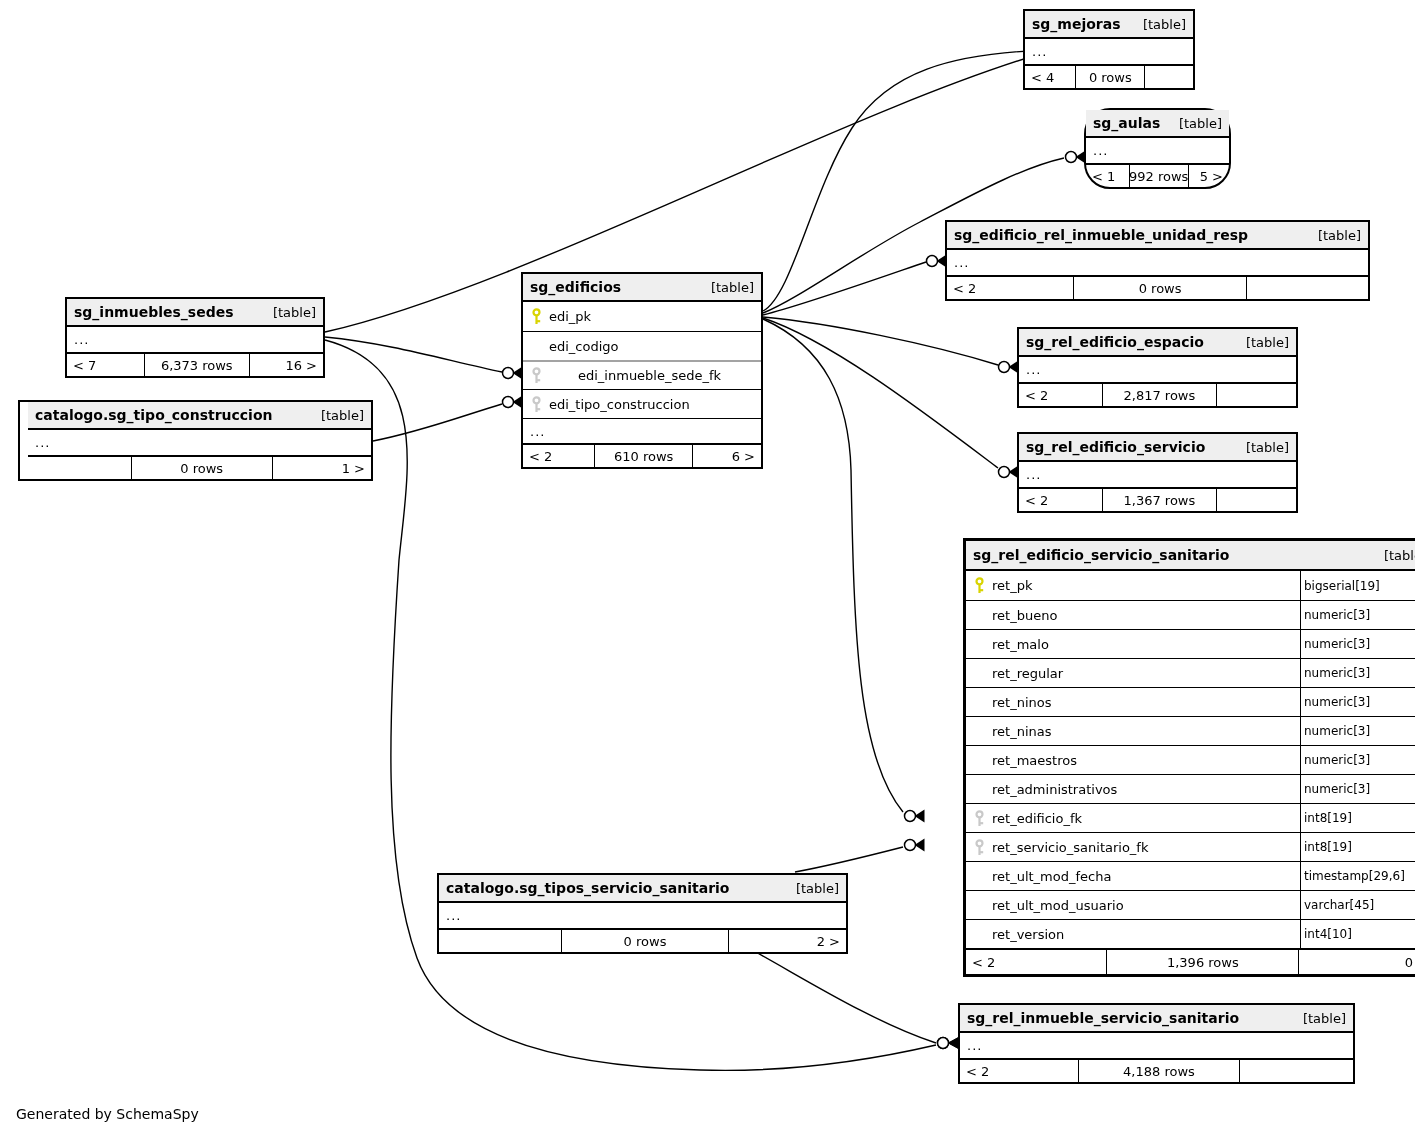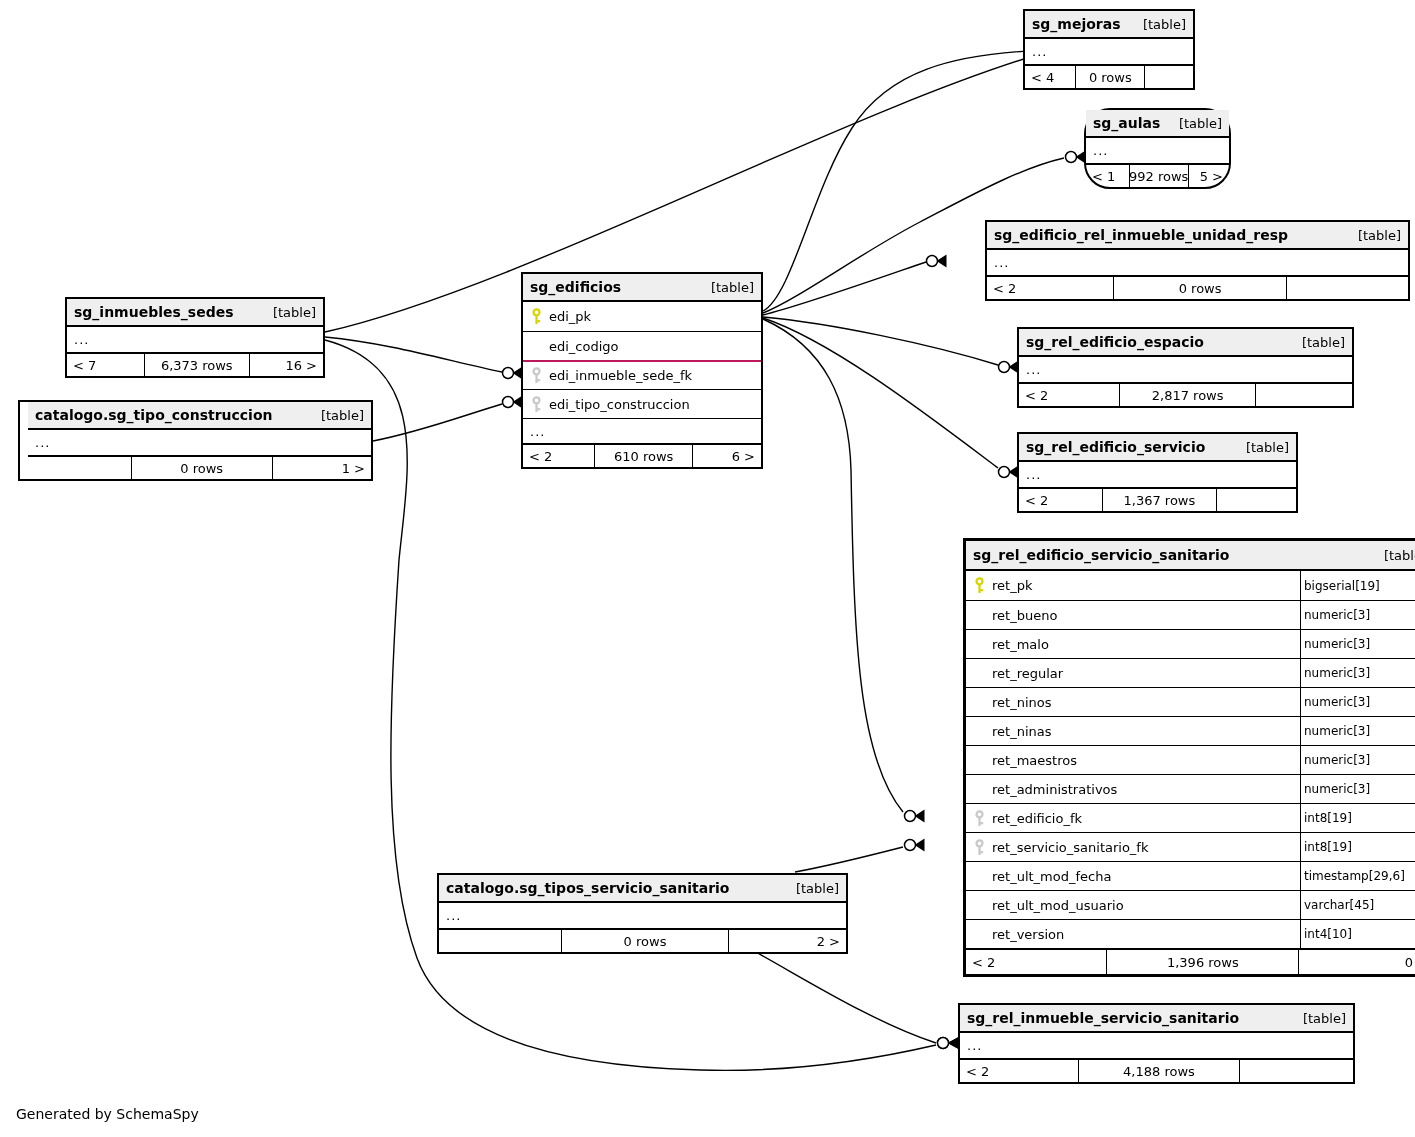--- a/index.html
+++ b/index.html
@@ -8,21 +8,21 @@
   #edges{position:absolute;left:0;top:0;z-index:0;}
   .tbl{position:absolute;z-index:1;background:#fff;border:2px solid #000;box-sizing:border-box;}
   .tbl.emph{border-width:3px;}
   .thead{display:flex;justify-content:space-between;align-items:center;height:28px;
          background:#efefef;border-bottom:2px solid #000;padding:0 7px;box-sizing:border-box;}
   .emph .thead{height:30px;}
   .tname{font-weight:bold;font-size:14px;white-space:nowrap;}
   .ttag{font-size:13px;white-space:nowrap;margin-left:10px;}
   .crow{display:flex;align-items:stretch;height:29px;box-sizing:border-box;position:relative;}
   .crow + .crow{border-top:1.5px solid #000;}
-  .crow.sep{border-top:2px solid #be185d;}
+  .crow.sep{border-top:2px solid #a3a3a3;gap:29px;}
   .keyslot{width:26px;display:flex;align-items:center;justify-content:center;flex:none;}
   .cname{flex:1;font-size:13px;display:flex;align-items:center;white-space:nowrap;overflow:hidden;}
   .ctype{border-left:1.5px solid #000;font-size:12px;display:flex;align-items:center;
          padding:0 3px;box-sizing:border-box;flex:none;white-space:nowrap;}
   .erow{height:25px;display:flex;align-items:center;padding:0 7px;font-size:13px;
         box-sizing:border-box;border-top:1.5px solid #000;letter-spacing:1px;}
   .erow.first{border-top:none;}
   .tfoot{display:flex;height:24px;border-top:2px solid #000;box-sizing:border-box;font-size:13px;}
   .emph .tfoot{height:26px;}
   .tfoot .fc{display:flex;align-items:center;box-sizing:border-box;padding:0 6px;white-space:nowrap;}
@@ -91,33 +91,33 @@
           <span class="tname">sg_aulas</span>
           <span class="ttag">[table]</span>
         </div>
         <div class="erow first">...</div>
         <div class="tfoot">
           <span class="fc c1">&lt; 1</span>
           <span class="fc c2">992 rows</span>
           <span class="fc c3">5 &gt;</span>
         </div>
       </div>
-      <div class="tbl" style="left: 945px; top: 220px; width: 425px; margin-left: 40px;">
+      <div class="tbl" style="left: 945px; top: 220px; width: 425px;">
         <div class="thead">
           <span class="tname">sg_edificio_rel_inmueble_unidad_resp</span>
           <span class="ttag">[table]</span>
         </div>
         <div class="erow first">...</div>
         <div class="tfoot">
           <span class="fc c1">&lt; 2</span>
           <span class="fc c2">0 rows</span>
           <span class="fc c3"></span>
         </div>
       </div>
-      <div class="tbl" style="left: 1017px; top: 327px; width: 337px;">
+      <div class="tbl" style="left: 1017px; top: 327px; width: 281px;">
         <div class="thead">
           <span class="tname">sg_rel_edificio_espacio</span>
           <span class="ttag">[table]</span>
         </div>
         <div class="erow first">...</div>
         <div class="tfoot">
           <span class="fc c1">&lt; 2</span>
           <span class="fc c2">2,817 rows</span>
           <span class="fc c3"></span>
         </div>

